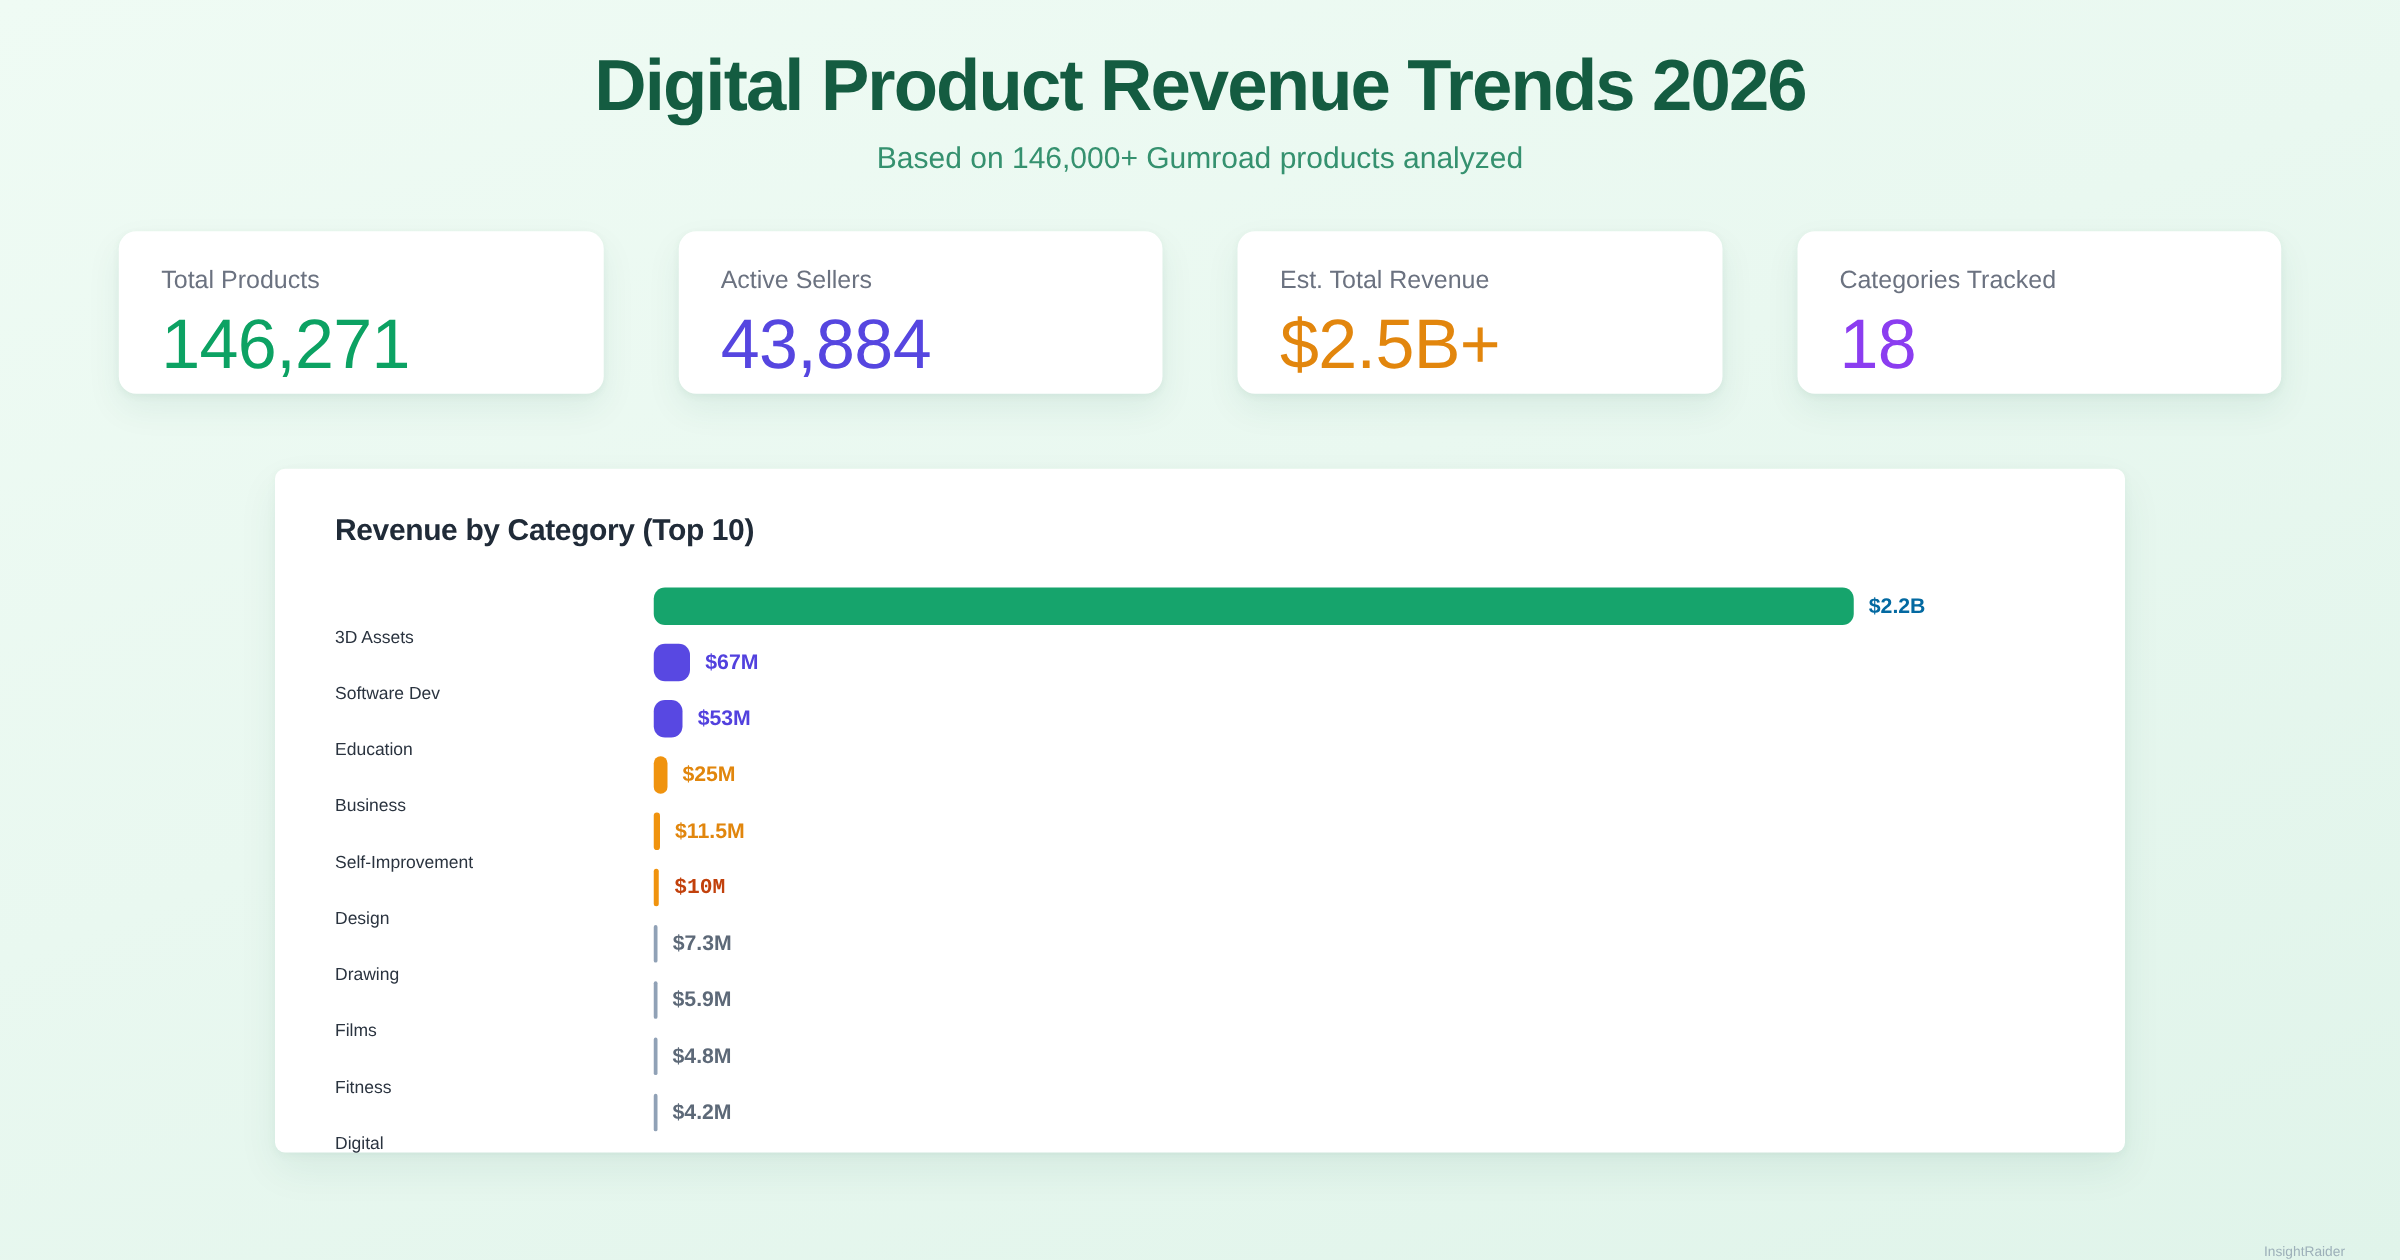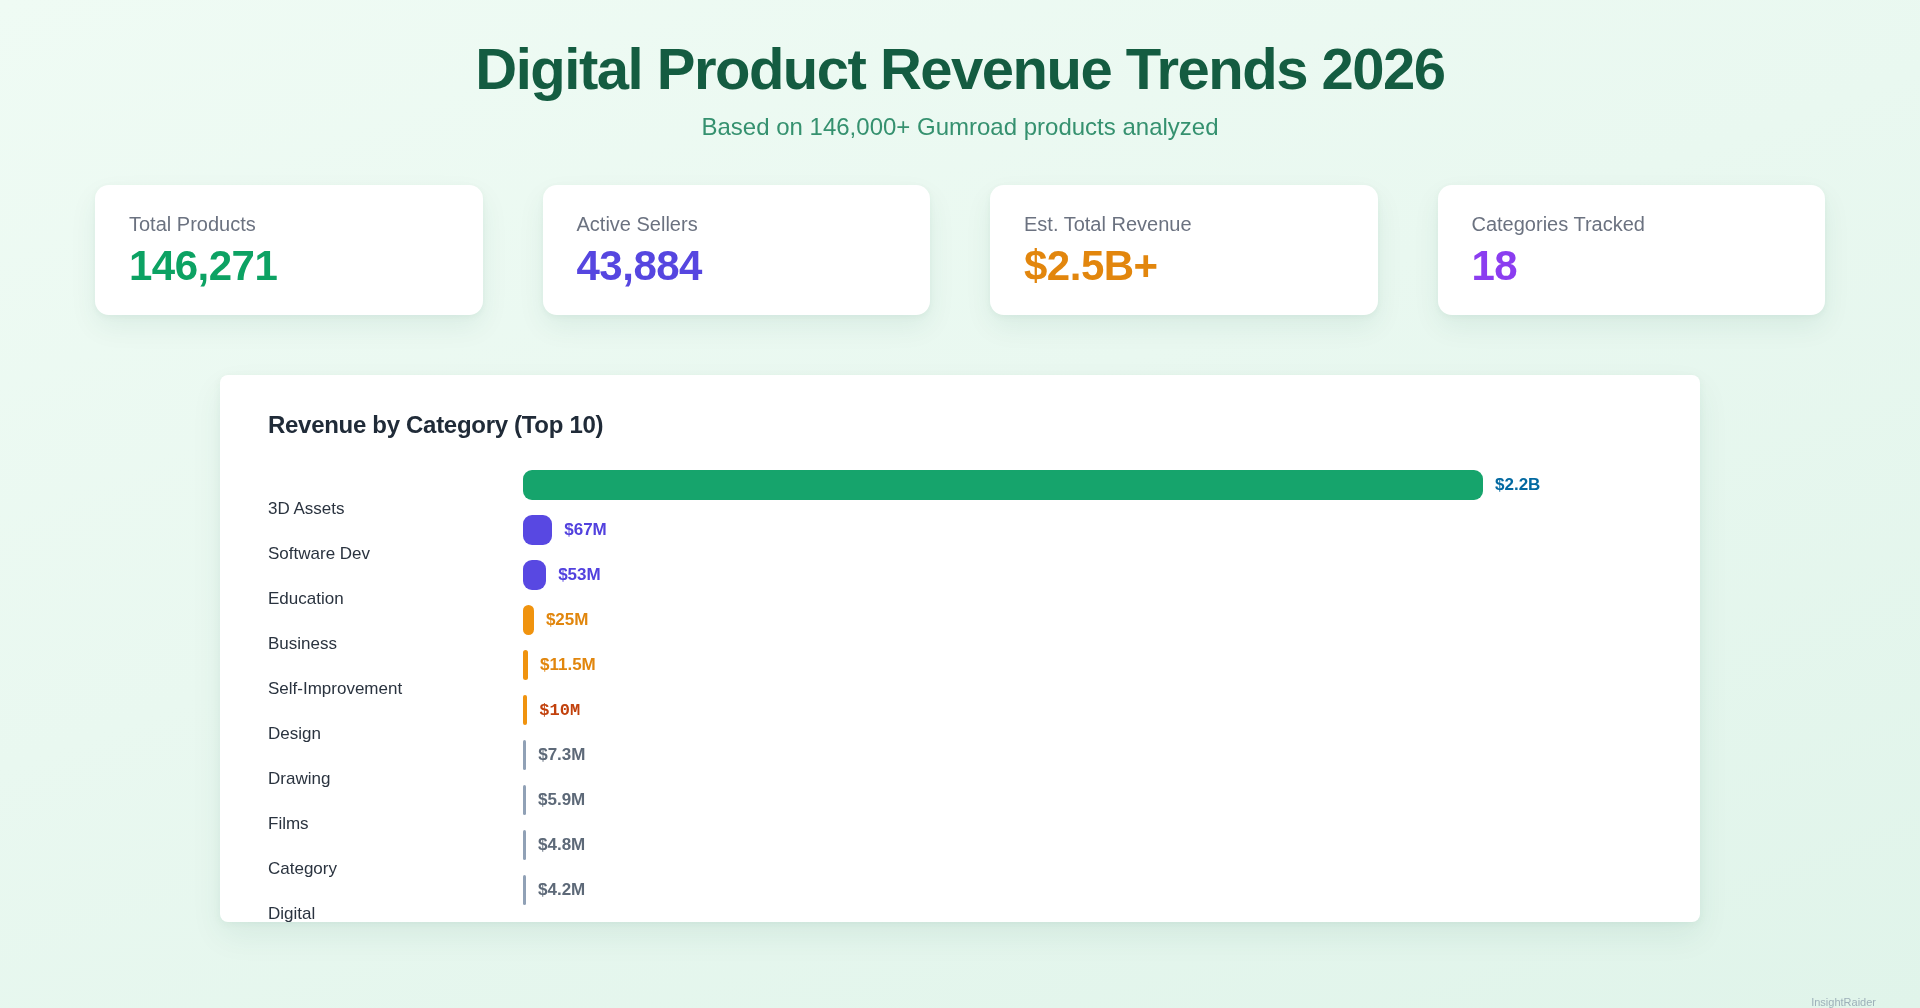--- a/index.html
+++ b/index.html
@@ -36,22 +36,22 @@
     border-radius: 14px;
     padding: 28px 34px;
     box-shadow: 0 12px 28px rgba(15, 90, 65, 0.07), 0 2px 6px rgba(15, 90, 65, 0.05);
   }
   .stat-label {
     font-size: 20px;
     color: #6b7280;
     margin-bottom: 6px;
   }
   .stat-value {
-    font-size: 42px;
-    font-weight: bold;
+    font-size: 56px;
+    font-weight: normal;
     letter-spacing: -0.5px;
   }
   .chart-card {
     width: 1480px;
     height: 547px;
     margin: 60px auto 0;
     background: #ffffff;
     border-radius: 8px;
     padding: 36px 48px;
     box-shadow: 0 14px 32px rgba(15, 90, 65, 0.07), 0 2px 8px rgba(15, 90, 65, 0.05);
@@ -64,21 +64,21 @@
     margin-bottom: 24px;
   }
   .chart-row {
     height: 45px;
     display: flex;
     align-items: center;
   }
   .cat-label {
     width: 255px;
     flex: 0 0 255px;
-    font-size: 17px;
+    font-size: 14px;
     color: #2a333f;
     margin-top: 47px;
   }
   .bar-zone {
     flex: 1;
     display: flex;
     align-items: center;
     min-width: 0;
   }
   .bar {
@@ -193,21 +193,21 @@
 
   <div class="chart-row">
     <div class="cat-label">Films</div>
     <div class="bar-zone">
       <div class="bar" style="width: 3px; background: rgb(144, 161, 182);"></div>
       <div class="bar-value" style="color: rgb(93, 105, 120);">$5.9M</div>
     </div>
   </div>
 
   <div class="chart-row">
-    <div class="cat-label">Category</div>
+    <div class="cat-label">Fitness</div>
     <div class="bar-zone">
       <div class="bar" style="width: 3px; background: rgb(144, 161, 182);"></div>
       <div class="bar-value" style="color: rgb(93, 105, 120);">$4.8M</div>
     </div>
   </div>
 
   <div class="chart-row">
     <div class="cat-label">Digital</div>
     <div class="bar-zone">
       <div class="bar" style="width: 3px; background: rgb(144, 161, 182);"></div>

